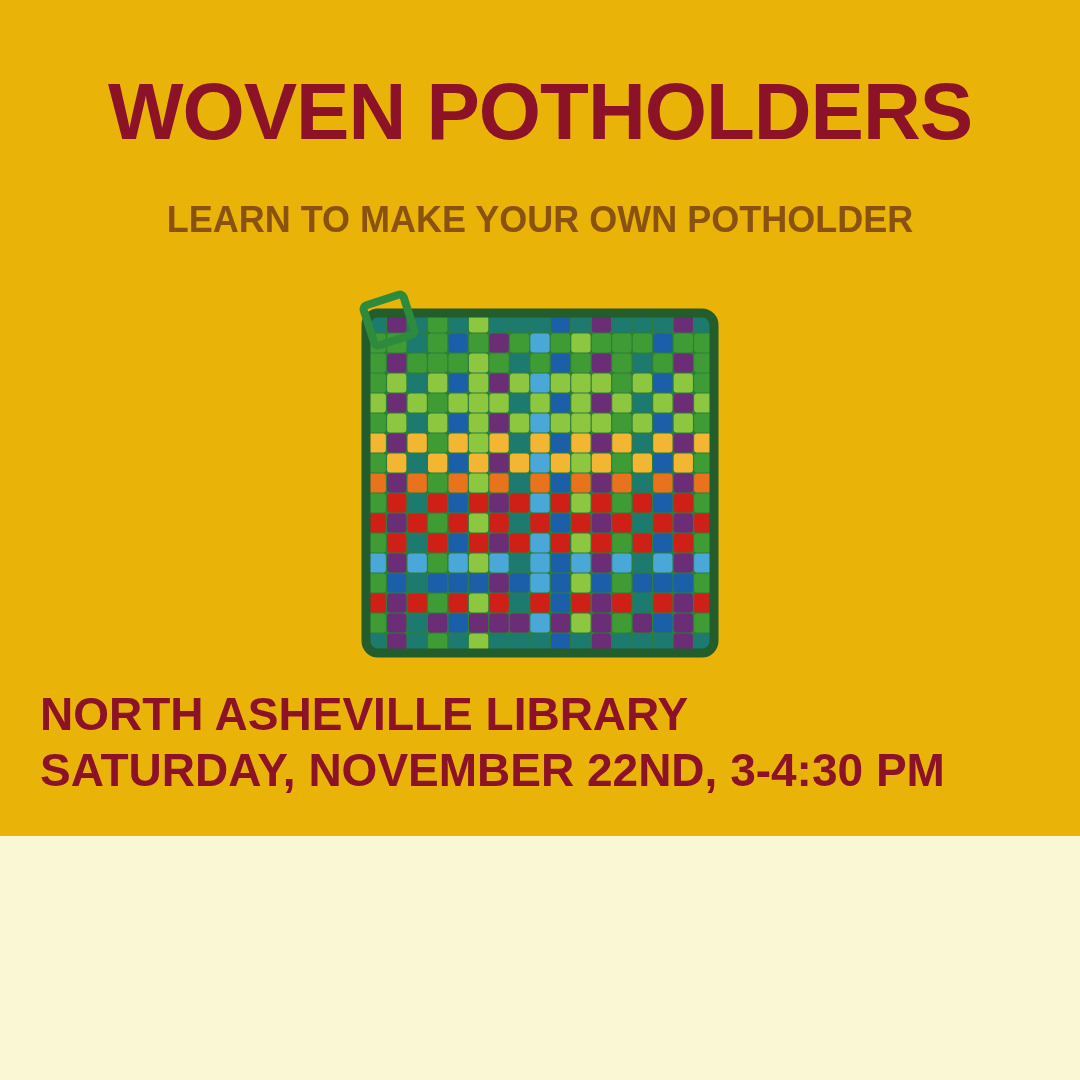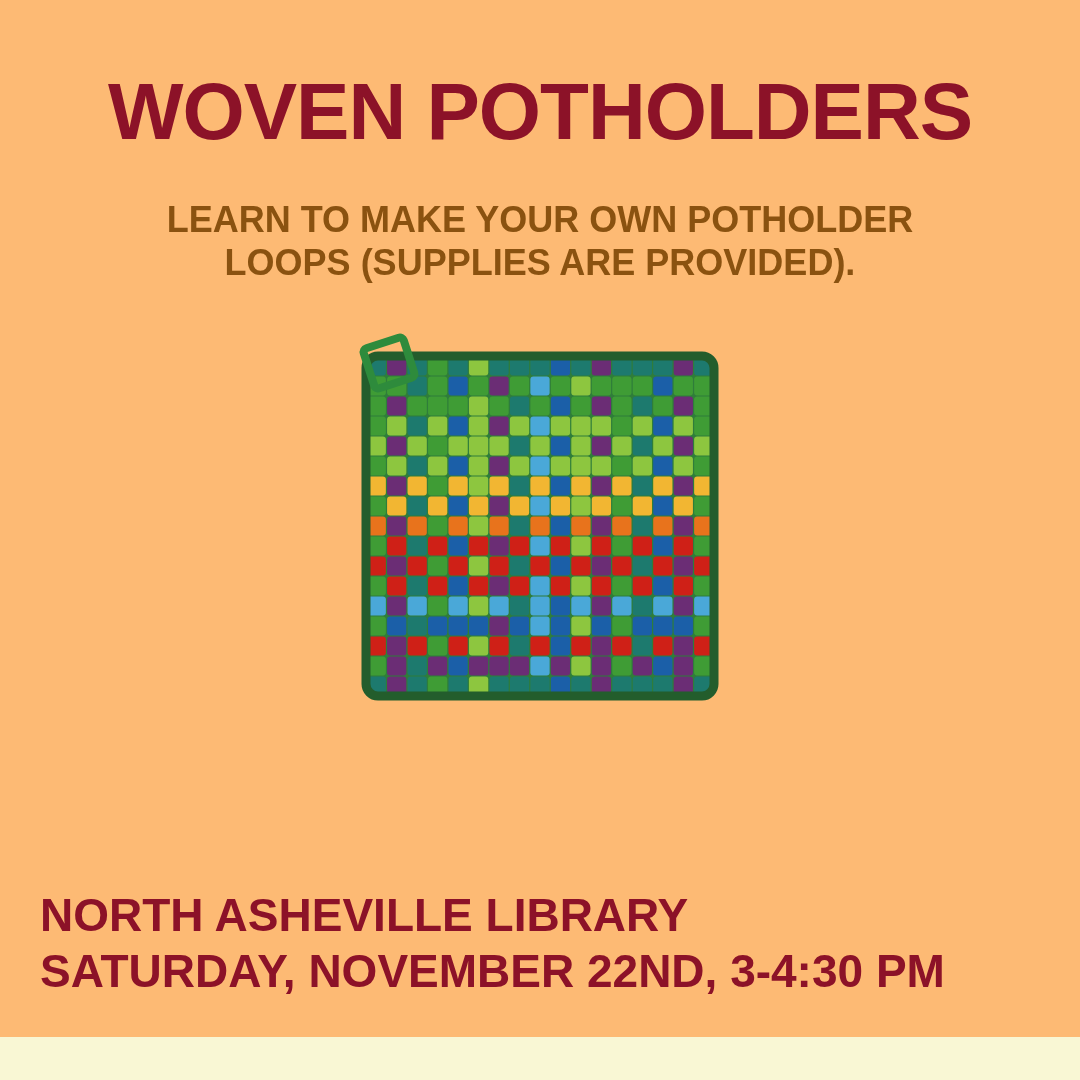--- a/index.html
+++ b/index.html
@@ -9,22 +9,22 @@
   body {
     width: 1080px;
     height: 1080px;
     background: #f9f7d4;
     font-family: "Liberation Sans", sans-serif;
     overflow: hidden;
   }
   .poster {
     position: relative;
     width: 1080px;
-    height: 1037px;
-    background: #fdba74;
+    height: 836px;
+    background: #eab308;
     display: flex;
     flex-direction: column;
     align-items: center;
   }
   .title {
     margin-top: 72px;
     font-size: 80px;
     line-height: 1.0;
     font-weight: 700;
     letter-spacing: -1px;
@@ -102,21 +102,20 @@
 </style>
 </head>
 <body>
 
 <div class="poster">
 
   <div class="title">Woven Potholders</div>
 
   <div class="subtitle">
     <span class="line">Learn to make your own potholder</span>
-    <span class="line">loops (supplies are provided).</span>
   </div>
 
   <div class="art-wrap">
     <div class="potholder">
       <div class="loop-tab"></div>
       <svg class="weave" viewBox="0 0 360 352">
         <defs>
           <clipPath id="clipSquare">
             <rect x="6" y="6" width="348" height="340" rx="12" ry="12"></rect>
           </clipPath>

